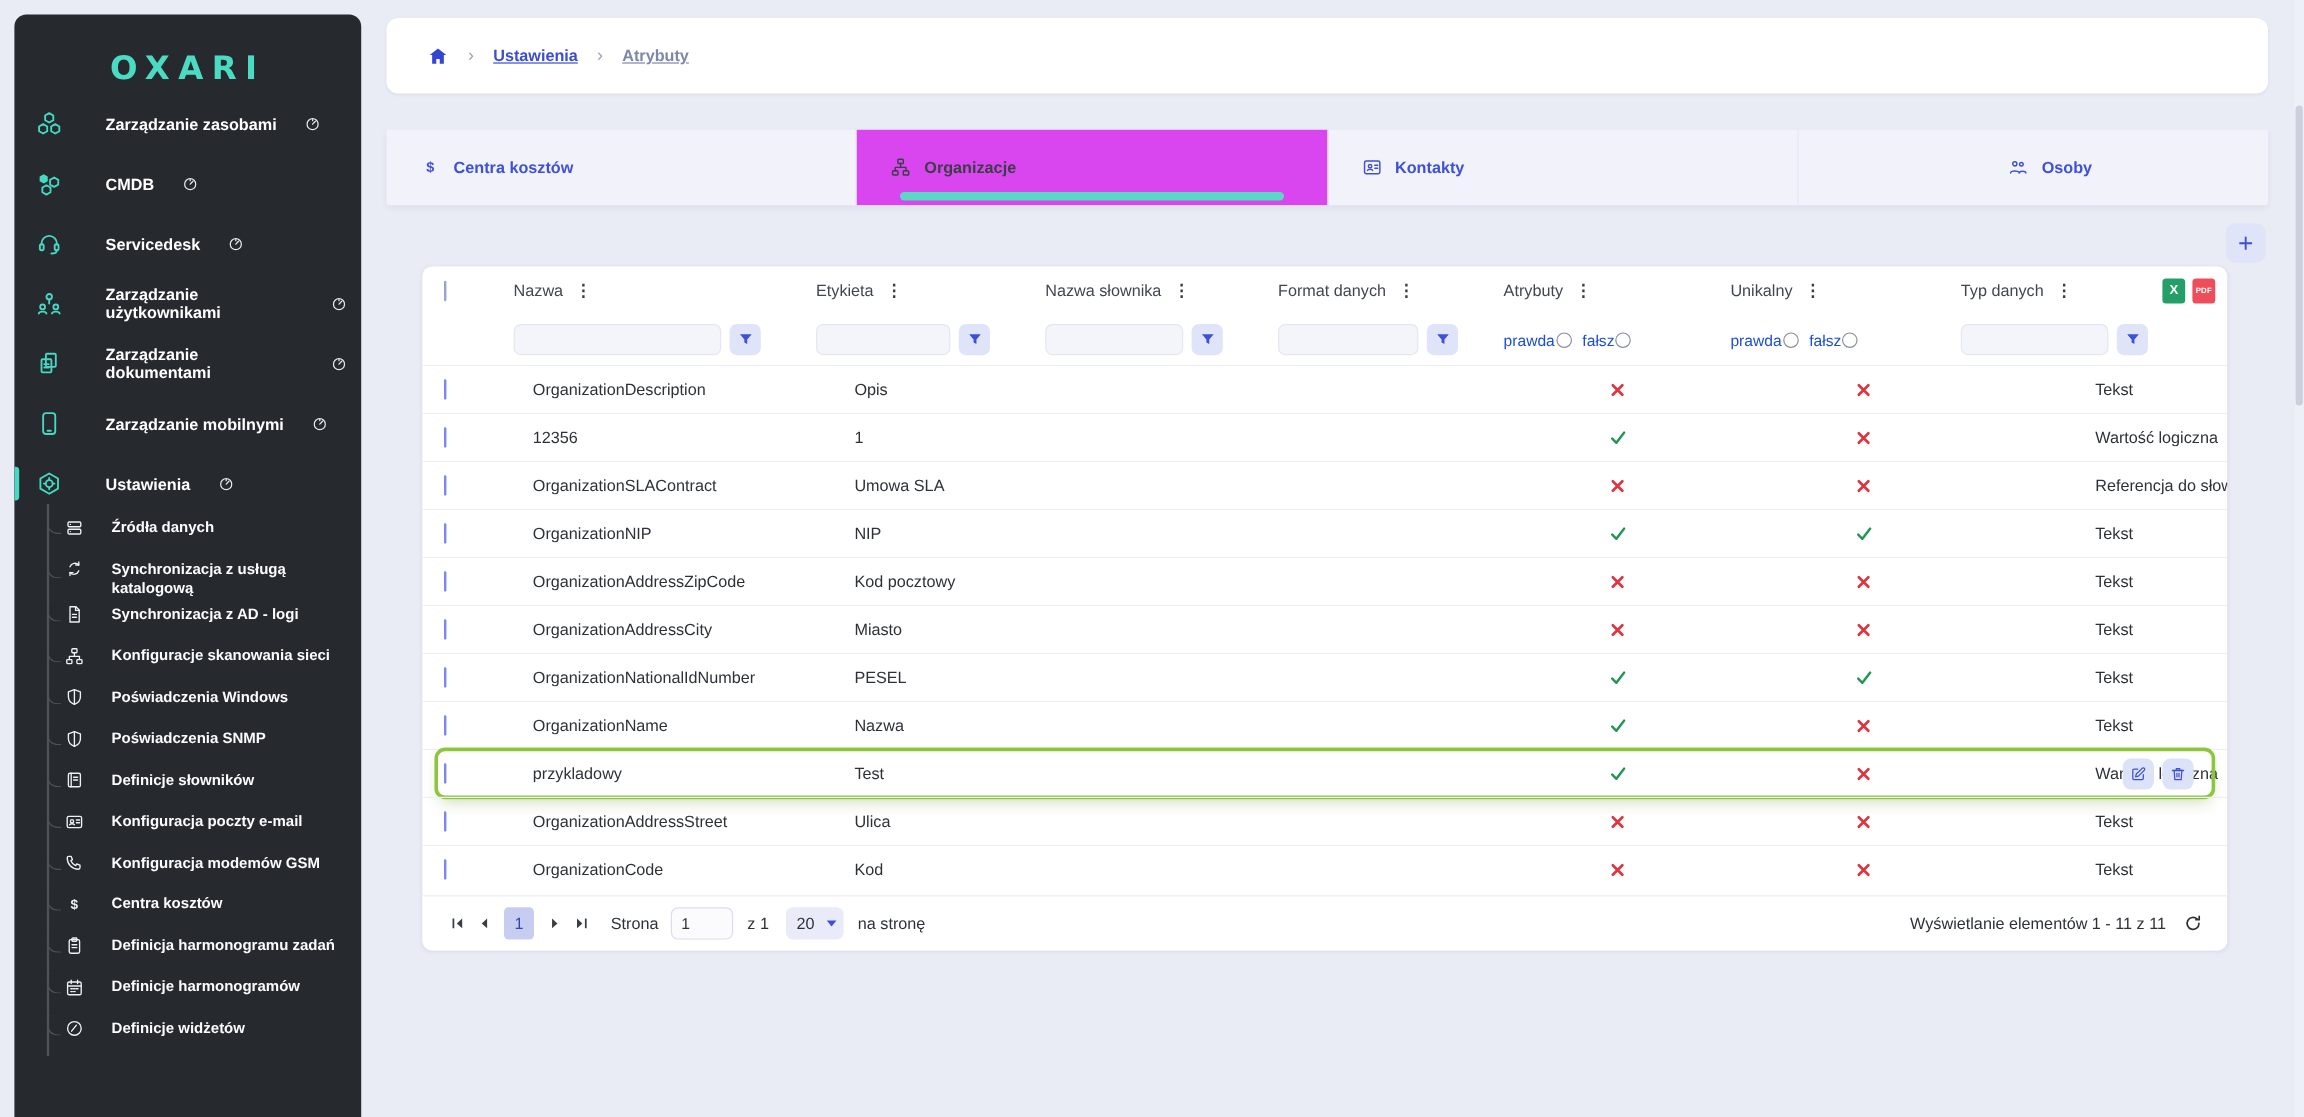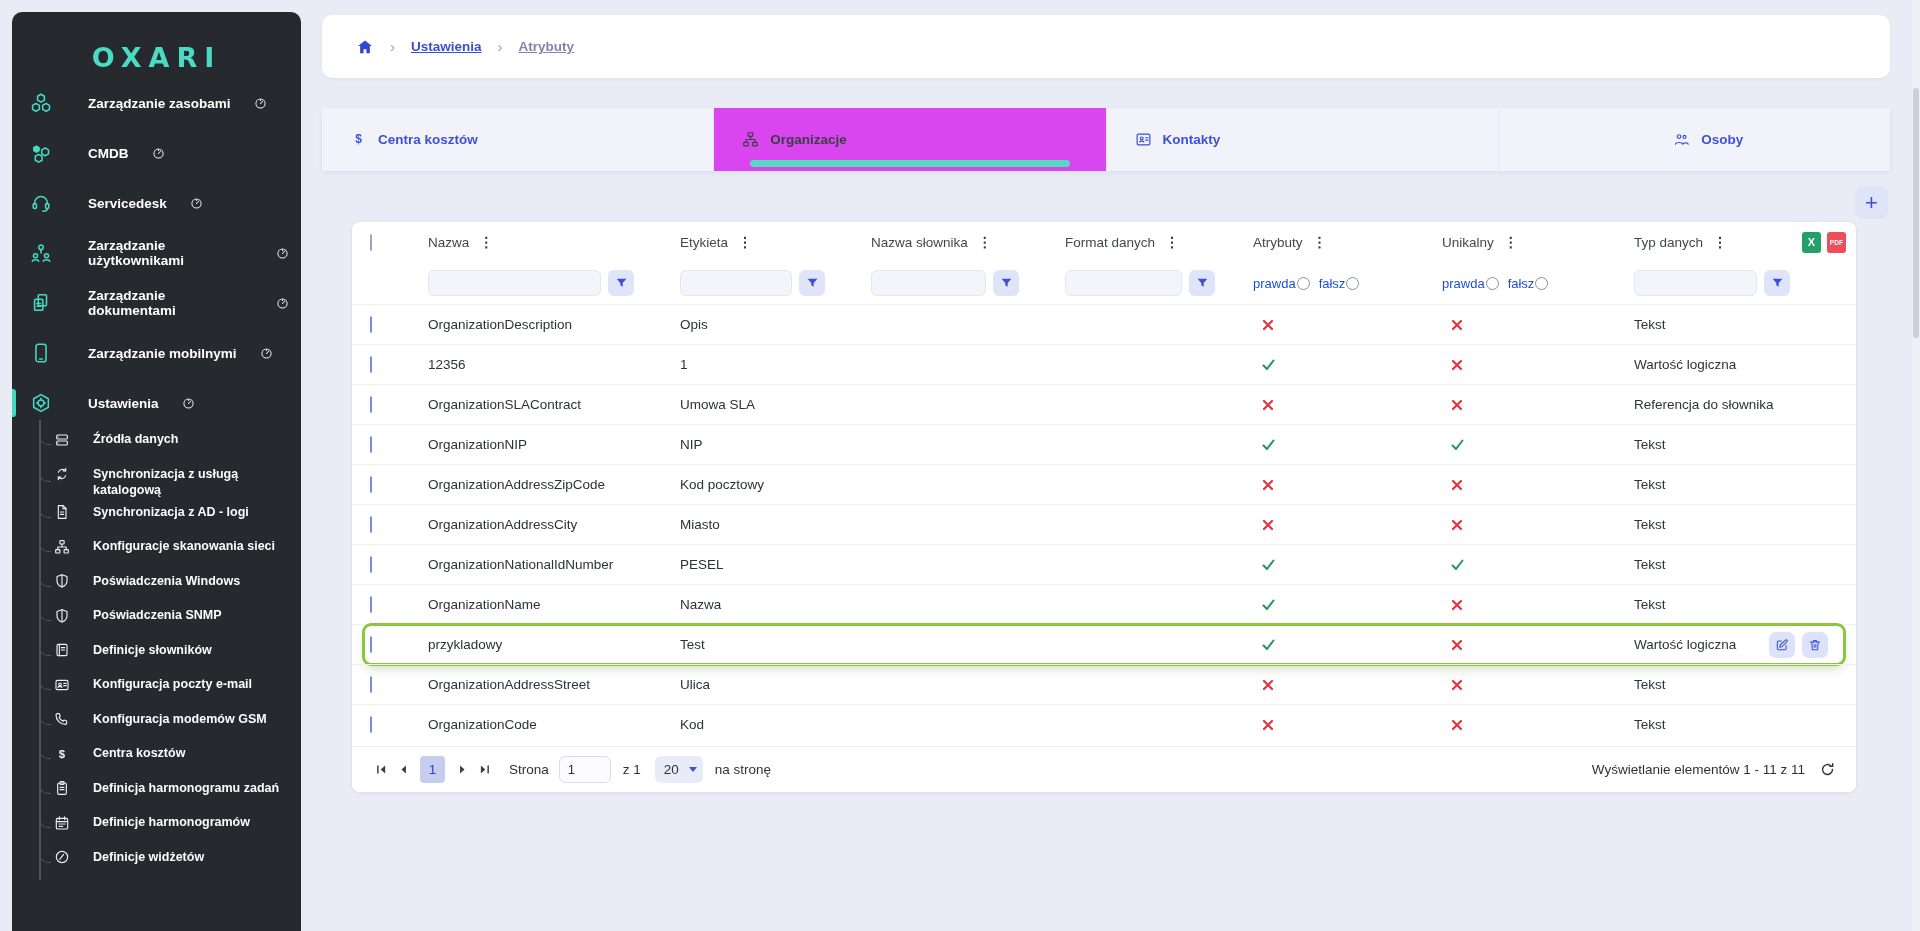--- a/index.html
+++ b/index.html
@@ -56,21 +56,21 @@
   .file-xls{background:#259f68;font-size:11px;}
   .file-pdf{background:#ee4e5a;font-size:6.5px;letter-spacing:.2px;}
   .filters{height:42px;}
   .fcell{display:flex;align-items:center;padding-left:20px;padding-right:26px;gap:7px;}
   .finput{flex:1;height:26px;background:#f4f5fb;border:1px solid #e4e6f1;border-radius:6px;min-width:0;outline:none;padding:0 8px;font-family:inherit;font-size:13px;color:#333;}
   .fbtn{width:26px;height:26px;border-radius:6px;background:#dfe4f8;display:flex;align-items:center;justify-content:center;flex:none;border:none;cursor:pointer;color:#3d50d7;}
   .rgroup{display:flex;align-items:center;font-size:13px;color:#1d4ed8;}
   .radio{width:13px;height:13px;border:1.2px solid #8a8f9c;border-radius:50%;background:#fff;display:inline-block;margin-left:1px;cursor:pointer;}
   .rpair{display:flex;align-items:center;}
   .rpair + .rpair{margin-left:9px;}
-  #tbody .trow{height:40px;border-top:1px solid #efeff6;font-size:13.5px;color:#2e3238;position:relative;}
+  #tbody .trow{height:40px;border-top:1px solid #efeff6;font-size:13.5px;color:#2e3238;position:relative;gap:16px;}
   .cb{width:16px;height:16px;border:1.6px solid #7b87ea;border-radius:4px;background:#fff;margin-left:18px;cursor:pointer;}
   .cb.head{border-color:#9aa3c9;}
   .cell-pad{padding-left:20px;overflow:hidden;white-space:nowrap;}
   .mark6{padding-left:20px;display:flex;align-items:center;}
   .mark7{padding-left:28px;display:flex;align-items:center;}
   .trow.hl::after{content:'';position:absolute;left:10px;right:10px;top:-2px;bottom:-2px;border:3px solid #8cc63e;border-radius:9px;pointer-events:none;box-shadow:0 7px 12px -5px rgba(110,150,45,.35);}
   .row-actions{position:absolute;right:28px;top:50%;transform:translateY(-50%);display:flex;gap:7px;z-index:2;}
   .act-btn{width:26px;height:26px;border-radius:7px;background:#dce2f7;color:#3d50d7;display:flex;align-items:center;justify-content:center;border:none;cursor:pointer;}
 
   

